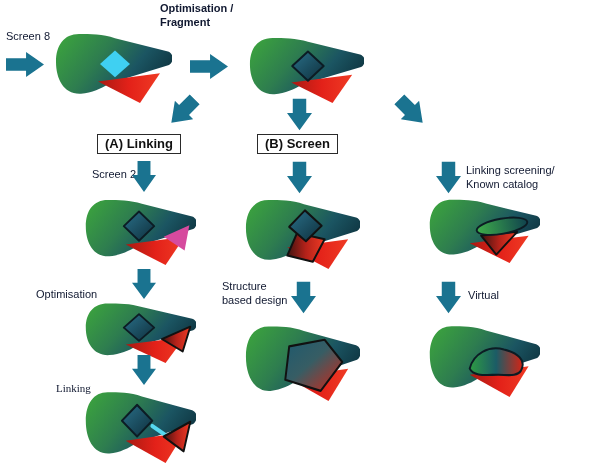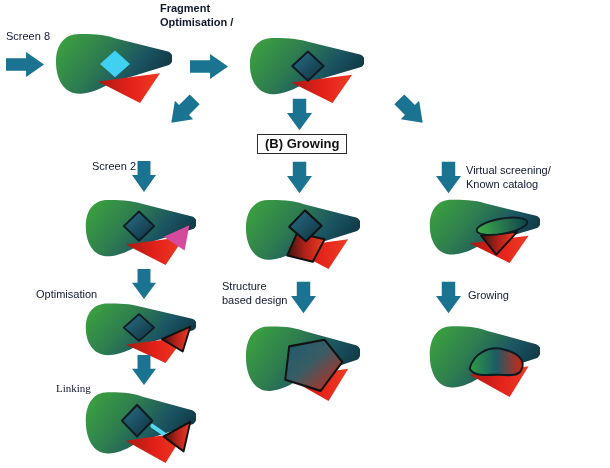--- a/index.html
+++ b/index.html
@@ -74,22 +74,22 @@
   <svg class="abs icon" style="left:6px;top:52px;" width="38" height="25" viewBox="0 0 36 24" preserveAspectRatio="none">
       <use href="#arrowRightShape"></use>
     </svg>
 
   <svg class="abs icon" style="left:52px;top:30px;" width="120" height="74" viewBox="0 0 120 72" preserveAspectRatio="none">
     <use href="#pocketBase"></use>
     <polygon points="63,20 78,33 63,46 48,33" fill="#3FD0F2"></polygon>
   </svg>
 
   <div class="abs lbl lbl-bold multiline" style="left:160px;top:2px;width:118px;">
+    <div>Optimisation /</div>
     <div>Fragment</div>
-    <div>Optimisation /</div>
   </div>
 
   <svg class="abs icon" style="left:190px;top:54px;" width="38" height="25" viewBox="0 0 36 24" preserveAspectRatio="none">
       <use href="#arrowRightShape"></use>
     </svg>
 
   <svg class="abs icon" style="left:246px;top:34px;" width="118" height="70" viewBox="0 0 120 72" preserveAspectRatio="none">
     <use href="#pocketBase"></use>
     <polygon points="63,18 79,33 63,48 47,33" fill="url(#gTealFrag)" stroke="#0C1C24" stroke-width="2" stroke-linejoin="round"></polygon>
   </svg>
@@ -97,23 +97,24 @@
   <svg class="abs icon" style="left:170px;top:94px;transform:rotate(45deg);" width="26" height="34" viewBox="0 0 26 33">
       <use href="#arrowDownShape"></use>
     </svg>
   <svg class="abs icon" style="left:287px;top:98px;" width="25" height="33" viewBox="0 0 26 33">
       <use href="#arrowDownShape"></use>
     </svg>
   <svg class="abs icon" style="left:398px;top:94px;transform:rotate(-45deg);" width="26" height="34" viewBox="0 0 26 33">
       <use href="#arrowDownShape"></use>
     </svg>
 
-  <div class="abs hdr" style="left:257px;top:134px;">(B) Growing</div>
+  <div class="abs hdr" style="left:97px;top:134px;">(A) Linking</div>
+  <div class="abs hdr" style="left:257px;top:134px;">(B) Screen</div>
 
-  <div class="abs lbl" style="left:92px;top:160px;">Screen 2</div>
+  <div class="abs lbl" style="left:92px;top:168px;">Screen 2</div>
   <svg class="abs icon" style="left:132px;top:161px;" width="24" height="31" viewBox="0 0 26 33" preserveAspectRatio="none">
       <use href="#arrowDownShape"></use>
     </svg>
 
   <svg class="abs icon" style="left:82px;top:196px;" width="114" height="70" viewBox="0 0 120 72" preserveAspectRatio="none">
     <use href="#pocketBase"></use>
     <polygon points="60,16 76,31 60,46 44,31" fill="url(#gTealFrag)" stroke="#0C1C24" stroke-width="2" stroke-linejoin="round"></polygon>
     <polygon points="86,42 113,30 108,56" fill="#D64A9E"></polygon>
   </svg>
 
@@ -160,33 +161,33 @@
 
   <svg class="abs icon" style="left:242px;top:322px;" width="118" height="80" viewBox="0 0 120 72" preserveAspectRatio="none">
     <use href="#pocketBase"></use>
     <polygon points="48,22 84,16 102,36 80,62 44,52" fill="url(#gTealRed)" stroke="#111111" stroke-width="2" stroke-linejoin="round"></polygon>
   </svg>
 
   <svg class="abs icon" style="left:436px;top:161px;" width="25" height="33" viewBox="0 0 26 33">
       <use href="#arrowDownShape"></use>
     </svg>
   <div class="abs lbl multiline" style="left:466px;top:164px;width:138px;">
-    <div>Virtual screening/</div>
+    <div>Linking screening/</div>
     <div>Known catalog</div>
   </div>
 
   <svg class="abs icon" style="left:426px;top:196px;" width="114" height="68" viewBox="0 0 120 72" preserveAspectRatio="none">
     <use href="#pocketBase"></use>
     <polygon points="58,42 96,38 74,62" fill="url(#gFragRed)" stroke="#111111" stroke-width="2" stroke-linejoin="round"></polygon>
     <ellipse cx="80" cy="32" rx="27" ry="8" transform="rotate(-10 80 32)" fill="url(#gCresc)" stroke="#0C1C24" stroke-width="2"></ellipse>
   </svg>
 
   <svg class="abs icon" style="left:436px;top:281px;" width="25" height="33" viewBox="0 0 26 33">
       <use href="#arrowDownShape"></use>
     </svg>
-  <div class="abs lbl" style="left:468px;top:289px;">Growing</div>
+  <div class="abs lbl" style="left:468px;top:289px;">Virtual</div>
 
   <svg class="abs icon" style="left:426px;top:322px;" width="114" height="76" viewBox="0 0 120 72" preserveAspectRatio="none">
     <use href="#pocketBase"></use>
     <path d="M46,44 C50,30 66,22 82,26 C96,29 106,36 100,46 C96,52 86,50 76,50 C64,50 50,52 46,44 Z" fill="url(#gMergeC)" stroke="#0C1C24" stroke-width="2"></path>
   </svg>
 
 </div>
 
 </body></html>

